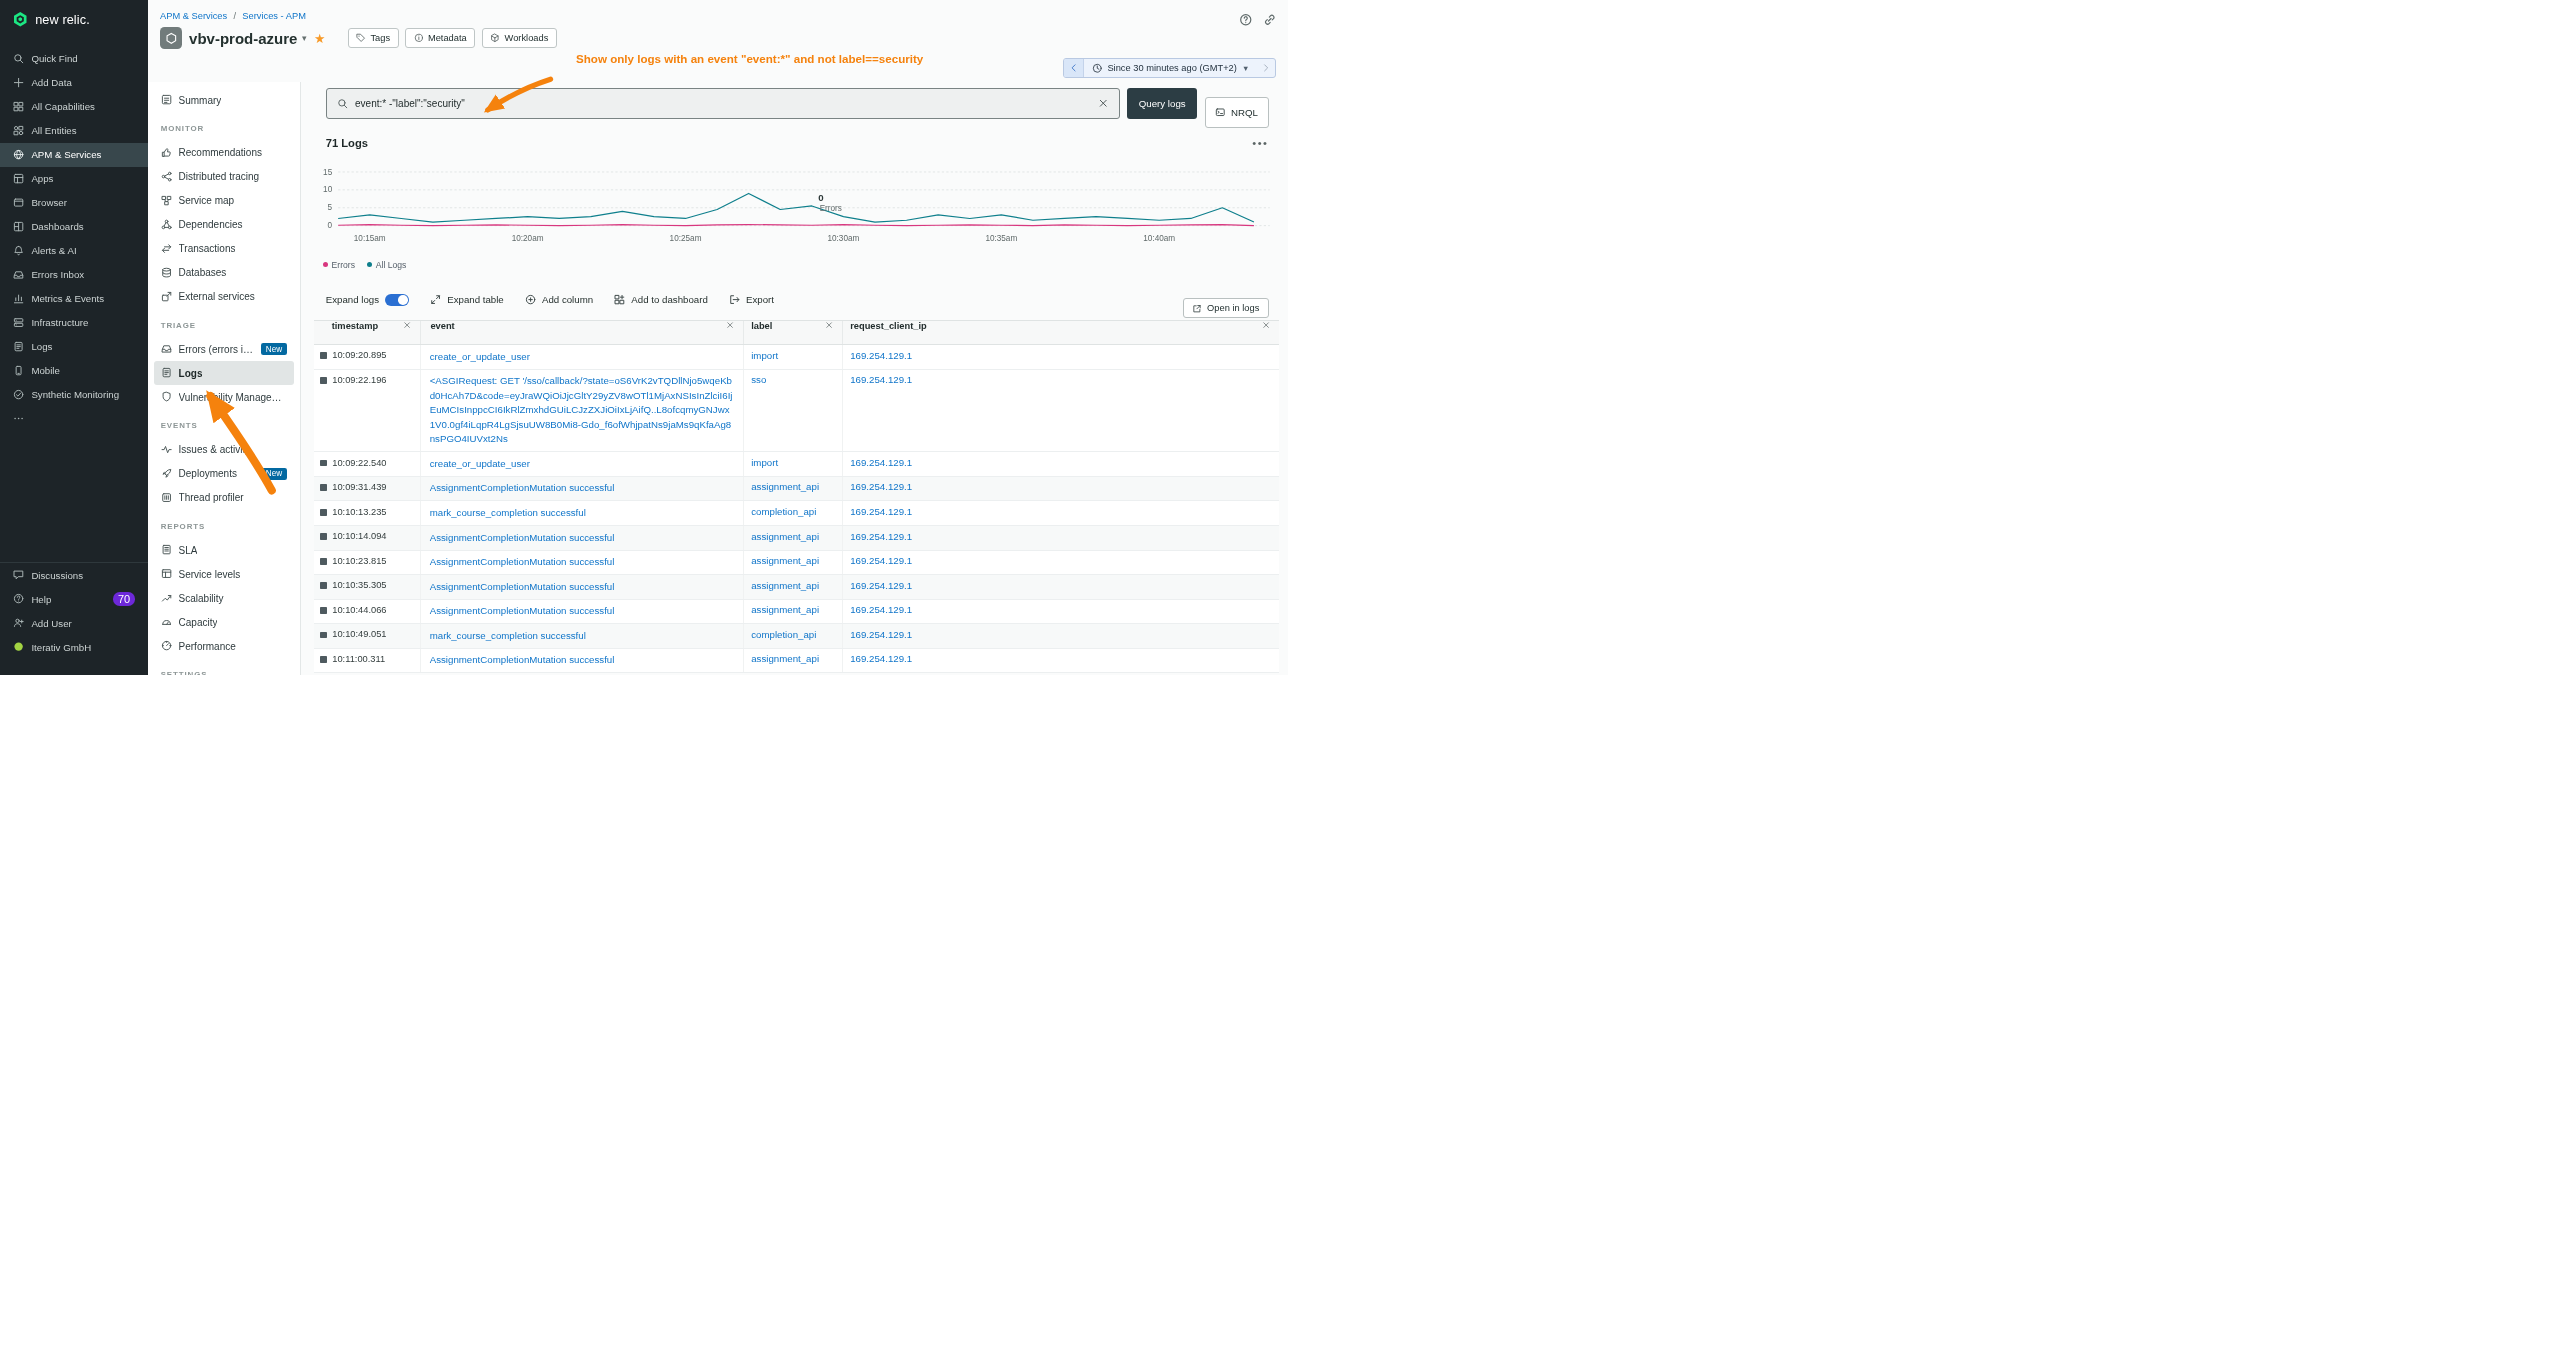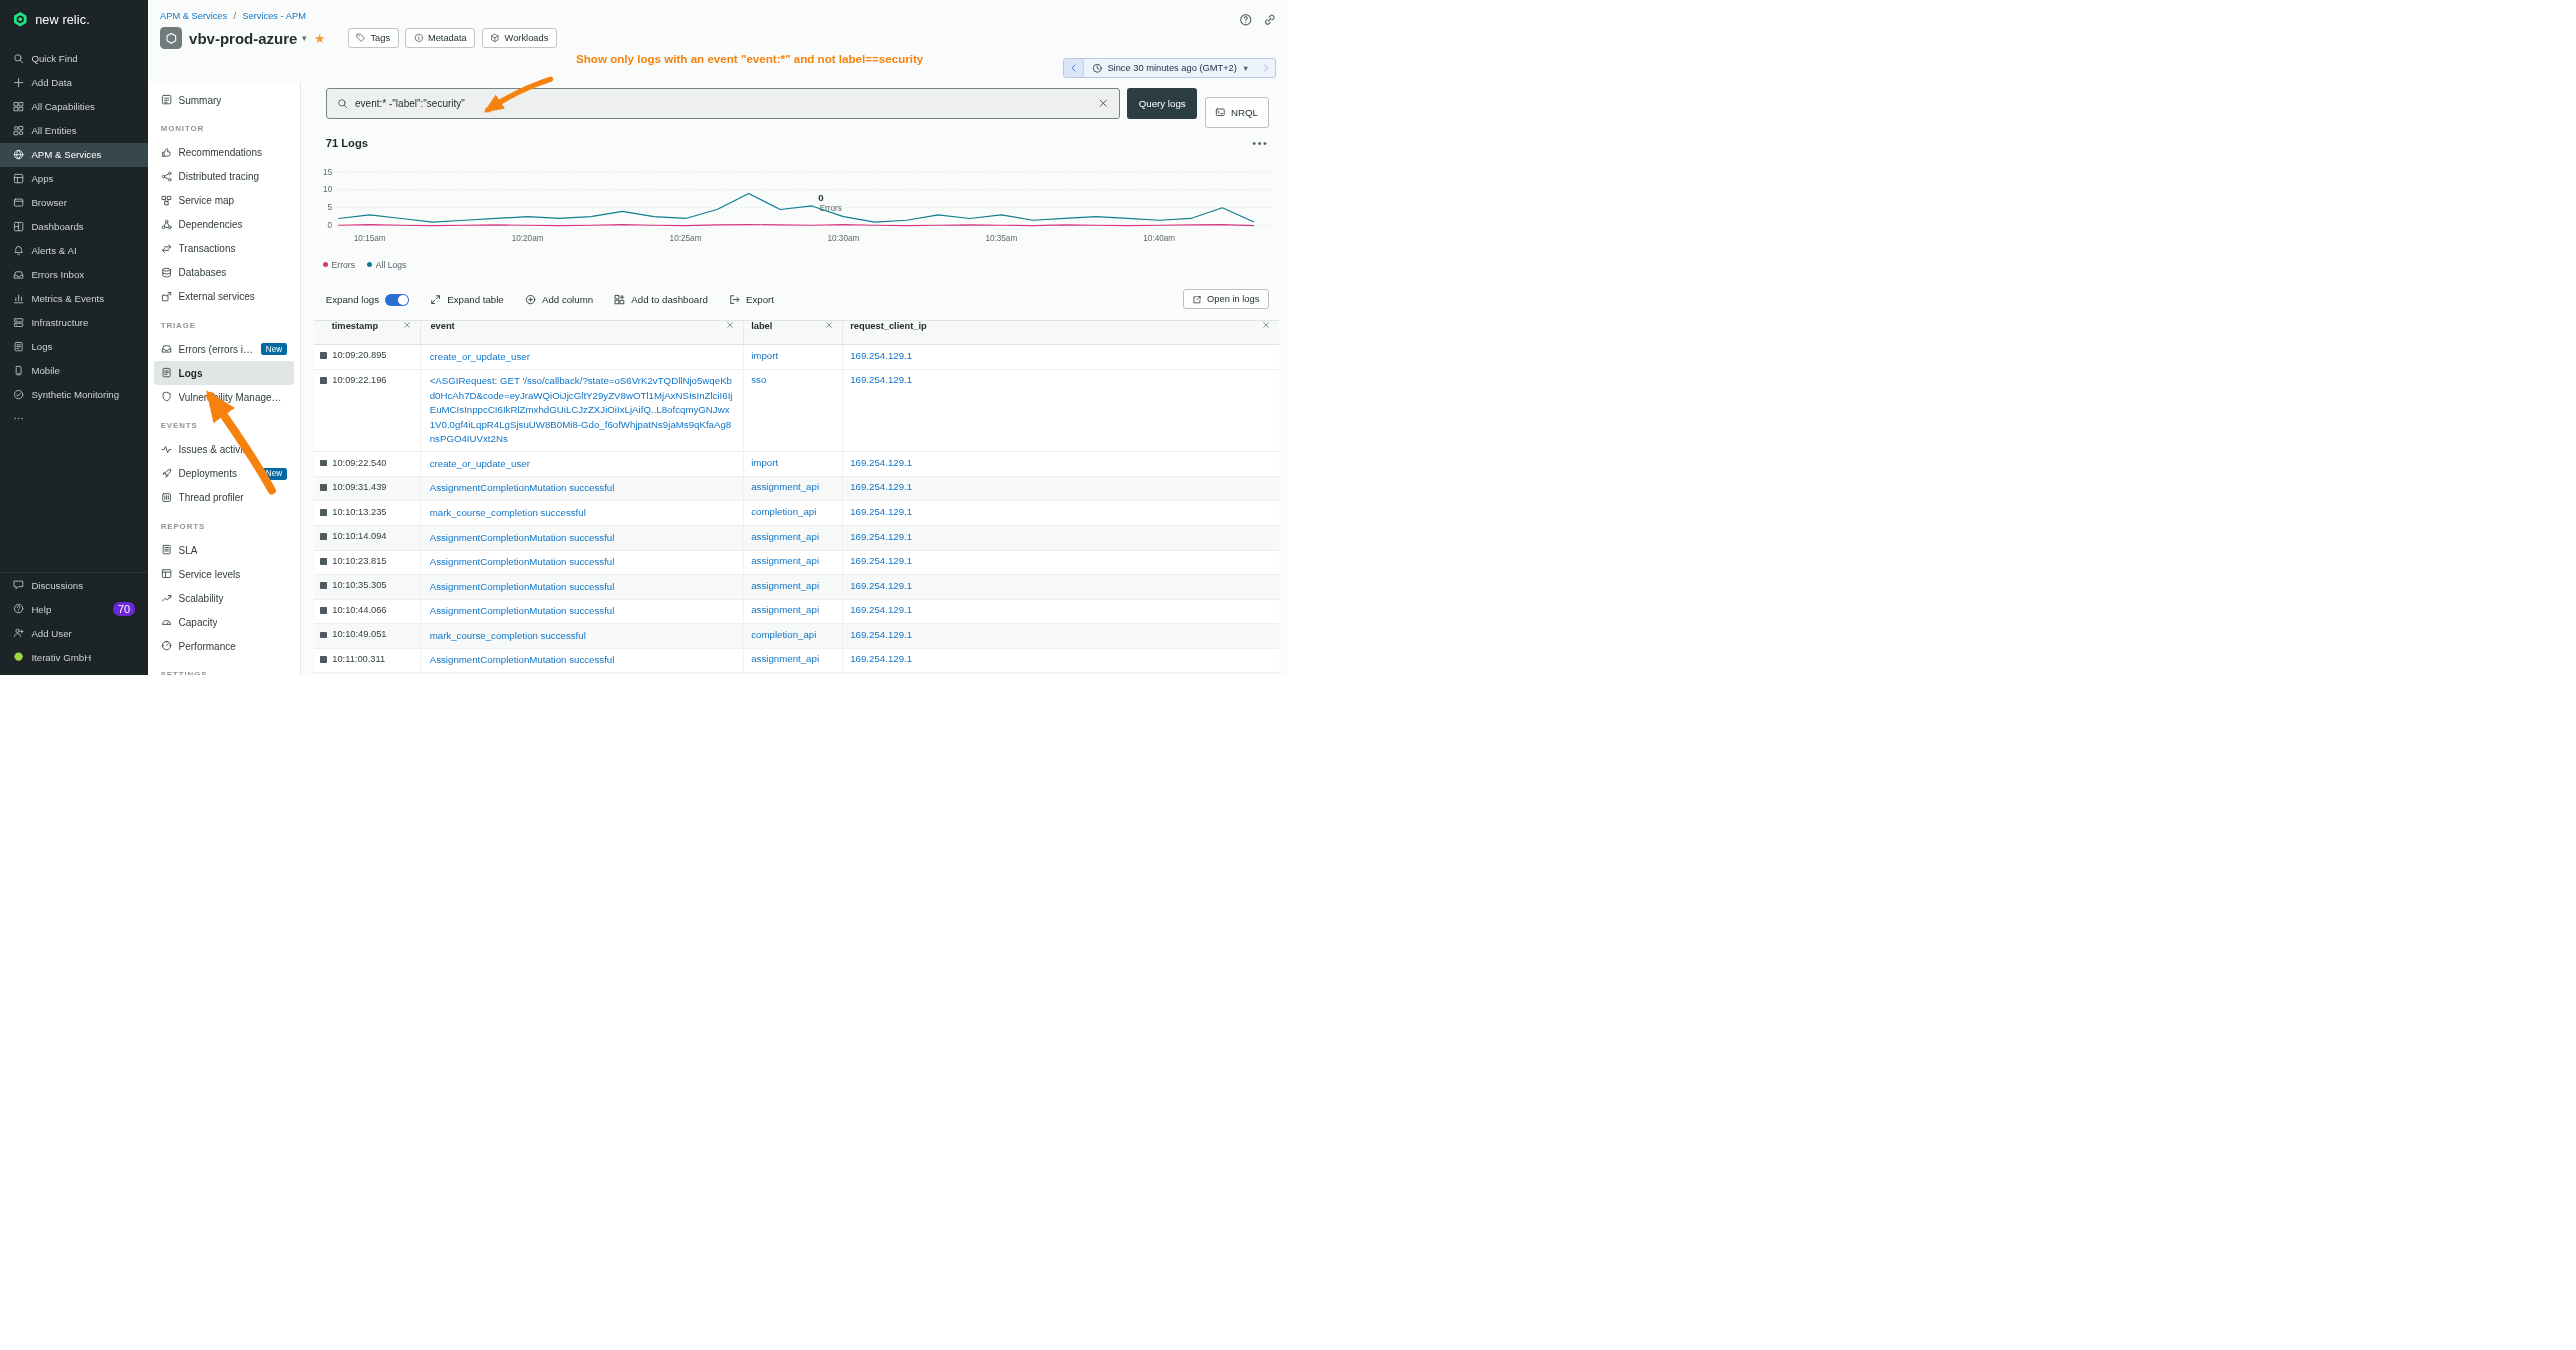--- a/index.html
+++ b/index.html
@@ -9,21 +9,21 @@
 
   
   .sidebar { width:148px; flex:none; background:#1d2428; color:#cfd6d6; display:flex; flex-direction:column; }
   .logo { height:39px; display:flex; align-items:center; gap:6.7px; padding:0 12px; color:#fff; font-size:12.7px; letter-spacing:0.1px; cursor:pointer;text-align:right; }
   .logo-mark { width:16.5px; height:16.5px; flex:none; }
   .side-nav { padding-top:7.5px; }
   .side-item { height:24px; display:flex; align-items:center; gap:7.5px; padding:0 12.7px; font-size:9.7px; color:#ccd3d3; cursor:pointer; white-space:nowrap; }
   .side-item.active { background:#38474c; color:#fff; }
   .side-item .ic { width:11.2px; height:11.2px; flex:none; color:#aab5b5; display:flex; }
   .side-item.active .ic { color:#e8efef; }
-  .side-footer { margin-top:auto; border-top:0.7px solid #2e383c; padding-bottom:6px; }
+  .side-footer { margin-top:auto; border-top:0.7px solid #2e383c; padding-bottom:16px; }
   .badge70 { margin-left:auto; background:#6d28d9; color:#fff; font-size:11px; padding:0.7px 5.2px; border-radius:6.7px; }
 
   
   .right { flex:1; display:flex; flex-direction:column; background:#fafbfb; }
 
   
   .header { position:relative; height:82px; flex:none; }
   .breadcrumb { position:absolute; left:12px; top:10.5px; font-size:9.3px; }
   .breadcrumb a { color:#1075c9; text-decoration:none; cursor:pointer; }
   .breadcrumb .sep { color:#687373; margin:0 3.7px; }
@@ -81,21 +81,21 @@
 
   .legend { margin:15px 0 0 9px; display:flex; gap:12px; align-items:center; height:10.5px; }
   .leg-item { display:flex; align-items:center; gap:3.7px; font-size:8.6px; color:#56606a; cursor:pointer; }
   .leg-dot { width:5.2px; height:5.2px; border-radius:50%; }
 
   .toolbar { margin:19.4px 0 0 12px; height:21px; display:flex; align-items:center; gap:21px; position:relative; }
   .tb-item { display:flex; align-items:center; gap:6px; font-size:9.7px; color:#25302e; cursor:pointer; }
   .tb-item .ic { width:11.2px; height:11.2px; display:flex; color:#3c4848; }
   .toggle { width:24px; height:12.7px; border-radius:6.7px; background:#2a6fd2; position:relative; display:inline-block; cursor:pointer; }
   .toggle .knob { position:absolute; right:1.5px; top:1.5px; width:9.7px; height:9.7px; border-radius:50%; background:#fff; }
-  .open-logs { position:absolute; right:10.5px; top:0; height:20px; display:flex; align-items:center; gap:5.2px; padding:0 8.2px; background:#fff; border:0.7px solid #b9c0c0; border-radius:3px; font-size:9.3px; font-family:inherit; color:#223030; cursor:pointer; }
+  .open-logs { position:absolute; right:10.5px; top:9px; height:20px; display:flex; align-items:center; gap:5.2px; padding:0 8.2px; background:#fff; border:0.7px solid #b9c0c0; border-radius:3px; font-size:9.3px; font-family:inherit; color:#223030; cursor:pointer; }
   .open-logs .ic { width:9.7px; height:9.7px; display:flex; color:#3c4848; }
 
   
   .logtable { margin-top:9.7px; width:965px; background:#fff; }
   .thead { display:grid; grid-template-columns:107px 323px 99px 1fr; background:#f7f8f8; border-top:0.7px solid #dfe3e3; border-bottom:0.7px solid #dfe3e3; height:25px; }
   .th { display:flex; align-items:flex-start; justify-content:space-between; font-size:9.3px; font-weight:bold; color:#222d2d; padding:0 9px; border-right:0.7px solid #e7eaea; }
   .th:last-child { border-right:none; }
   .th-timestamp { padding-left:18px; }
   .th-event { padding-left:9.7px; }
   .th-label, .th-request_client_ip { padding-left:7.5px; }

